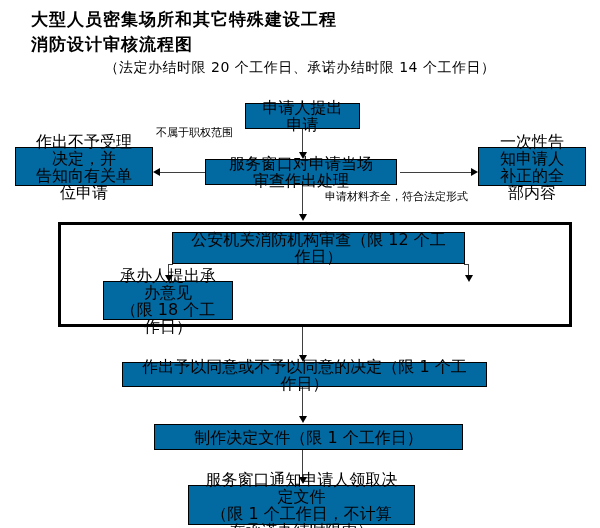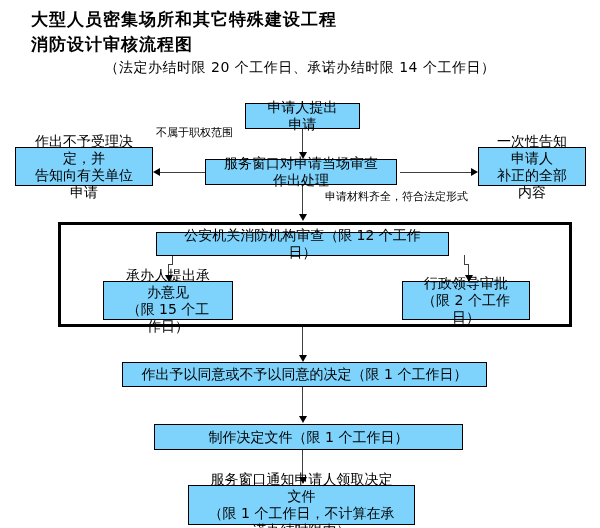--- a/index.html
+++ b/index.html
@@ -42,26 +42,26 @@
     font-size: 14px;
     letter-spacing: 0.5px;
     white-space: nowrap;
   }
 
   
   .node {
     position: absolute;
     box-sizing: border-box;
     border: 1px solid #000000;
-    background: #7dd3fc;
+    background: #0369a1;
     display: flex;
     align-items: center;
     justify-content: center;
     text-align: center;
-    font-size: 14px;
+    font-size: 16px;
     line-height: 17px;
     padding: 0 16px;
     z-index: 3;
   }
   .node .txt { white-space: pre-line; }
 
   
   #group-frame {
     position: absolute;
     box-sizing: border-box;
@@ -171,33 +171,29 @@
   <div class="node" style="left:478px; top:147px; width:108px; height:39px;">
     <span class="txt">一次性告知申请人
 补正的全部内容</span>
   </div>
 
   <div class="node" style="left:15px; top:147px; width:138px; height:39px;">
     <span class="txt">作出不予受理决定，并
 告知向有关单位申请</span>
   </div>
 
-  <div class="node" style="left:156px; top:232px; width:293px; height:24px; z-index:4;">
+  <div class="node" style="left:172px; top:232px; width:293px; height:32px; z-index:4;">
     <span class="txt">公安机关消防机构审查（限 12 个工作日）</span>
   </div>
 
   <div class="node" style="left:103px; top:281px; width:130px; height:39px; z-index:4;">
     <span class="txt">承办人提出承办意见
-（限 15 个工作日）</span>
-  </div>
-
-  <div class="node" style="left:402px; top:281px; width:128px; height:39px; z-index:4;">
-    <span class="txt">行政领导审批
-（限 2 个工作日）</span>
-  </div>
+（限 18 个工作日）</span>
+  </div>
+
 
   <div class="node" style="left:122px; top:362px; width:365px; height:25px;">
     <span class="txt">作出予以同意或不予以同意的决定（限 1 个工作日）</span>
   </div>
 
   <div class="node" style="left:154px; top:424px; width:309px; height:26px;">
     <span class="txt">制作决定文件（限 1 个工作日）</span>
   </div>
 
   <div class="node" style="left:188px; top:485px; width:227px; height:40px;">

